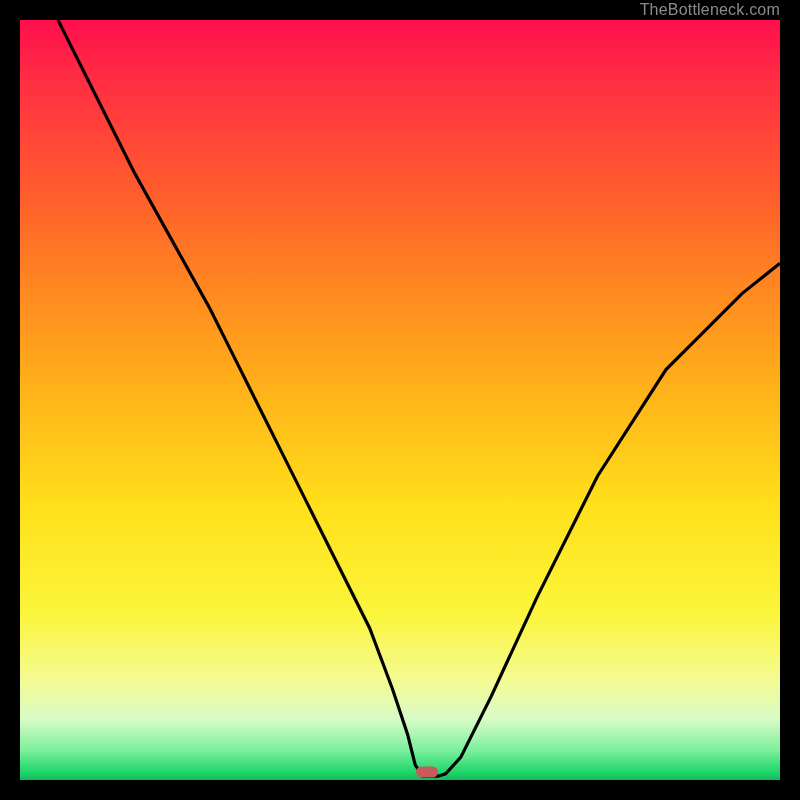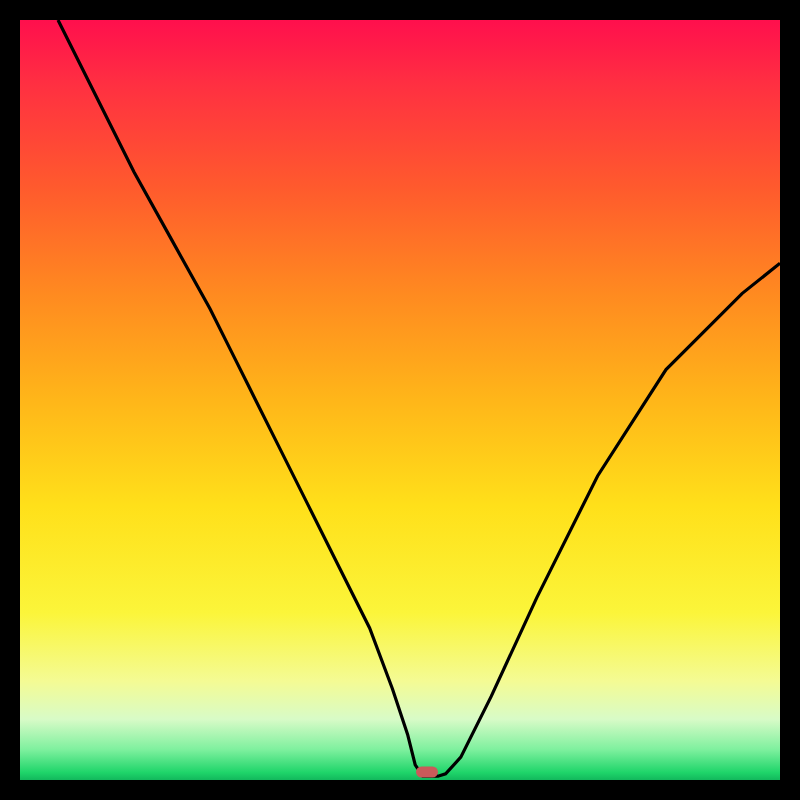--- a/index.html
+++ b/index.html
@@ -64,20 +64,21 @@
     border-radius: 6px;
     background: #c95a5a;
     transform: translate(-50%, -50%);
   }
 </style>
 </head>
 <body>
 
 <div class="frame">
 
+  <div class="watermark">TheBottleneck.com</div>
 
   <div class="plot">
 
     <svg class="curve" viewBox="0 0 760 760" preserveAspectRatio="none">
       <path id="curve-path" fill="none" stroke-width="3.2" stroke="#000000" d="M38.0 0.0 L76.0 76.0 L114.0 152.0 L152.0 220.4 L190.0 288.8 L212.8 334.4 L228.0 364.8 L258.4 425.6 L288.8 486.4 L319.2 547.2 L349.6 608.0 L372.4 668.8 L387.6 714.4 L395.2 744.8 L402.8 756.2 L418.0 756.2 L425.6 753.9 L440.8 737.2 L471.2 676.4 L516.8 577.6 L577.6 456.0 L646.0 349.6 L722.0 273.6 L760.0 243.2"></path>
     </svg>
 
     <div id="marker" class="marker" background="#c95a5a" style="left: 53.5%; top: 99%;"></div>
 
   </div>

